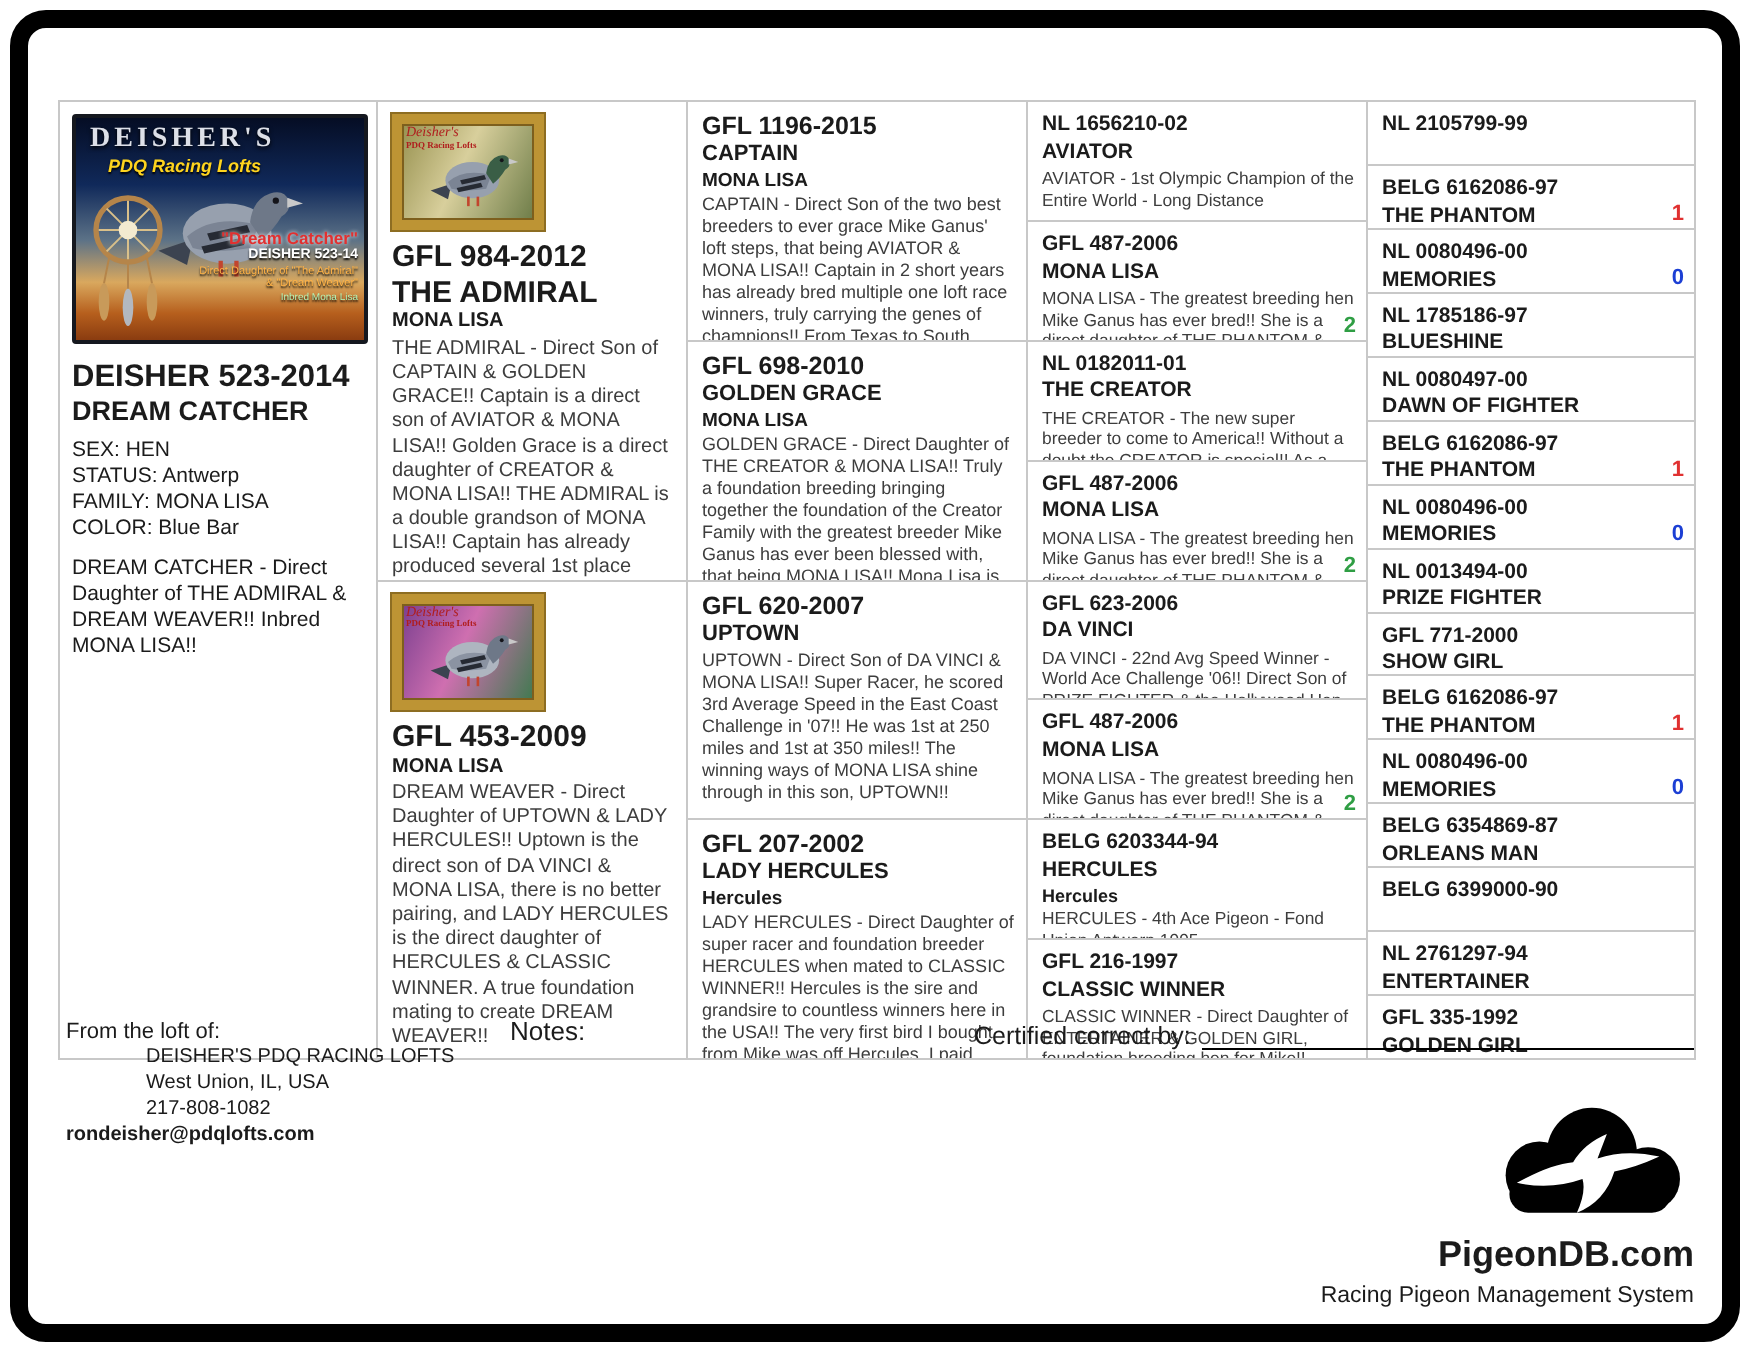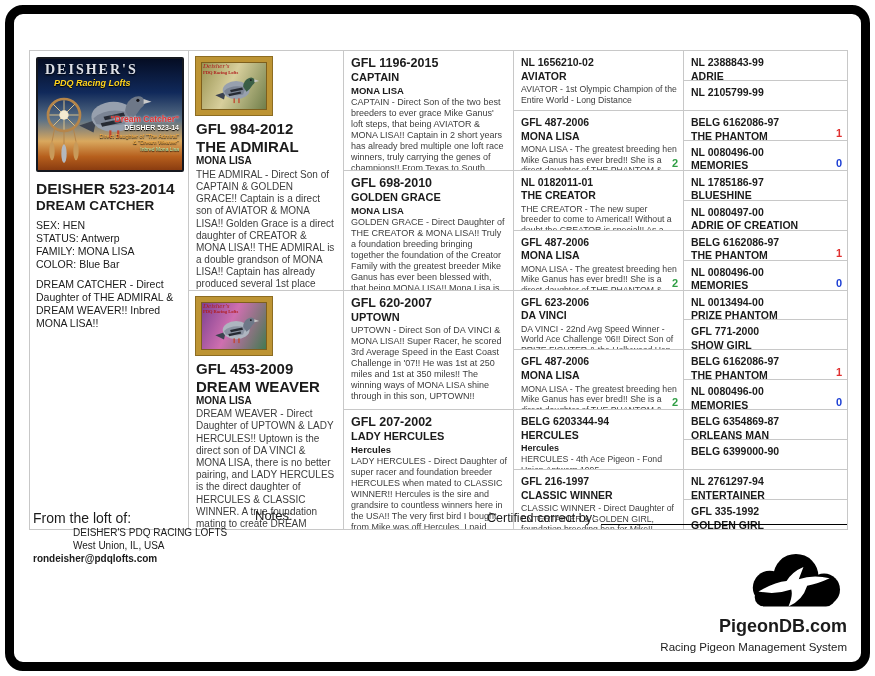--- a/index.html
+++ b/index.html
@@ -71,21 +71,21 @@
                overflow:hidden;}
   .ps-admiral{background:linear-gradient(115deg,#97914f 0%,#d8cf9c 45%,#6d7c48 100%);}
   .ps-weaver{background:linear-gradient(115deg,#7a3f8f 0%,#cf6fb0 45%,#3f7a4f 100%);}
   .ps-script{position:absolute;top:1px;left:2px;font-family:"Liberation Serif",serif;font-style:italic;
              color:#b01d1d;font-size:7px;line-height:1.1;}
   .ps-script small{display:block;font-size:4.5px;font-style:normal;font-weight:700;}
   .ps-bird{position:absolute;left:10px;top:6px;}
 
   
   .footer-from{position:absolute;left:33px;top:510px;width:230px;}
-  .ff-label{font-size:14px;}
+  .ff-label{font-size:11px;}
   .ff-owner{font-size:17px;line-height:1.2;}
   .ff-loft,.ff-addr,.ff-phone{font-size:10px;line-height:1.3;margin-left:40px;}
   .ff-email{font-size:10px;font-weight:700;line-height:1.3;}
   .notes-label{position:absolute;left:255px;top:508px;font-size:13px;font-weight:400;}
   .certified{position:absolute;left:487px;top:510px;width:360px;display:flex;align-items:flex-end;}
   .cert-label{font-size:12.5px;white-space:nowrap;}
   .sig-line{flex:1;border-bottom:1.5px solid #000;margin-left:6px;height:14px;}
 
   
   .logo{position:absolute;right:28px;top:552px;width:210px;text-align:right;}
@@ -185,21 +185,20 @@
             <path d="M44,50 l28,-6 l2,5 l-28,6 z" fill="#262a33"></path>
             <path d="M40,59 l28,-6 l2,5 l-28,6 z" fill="#262a33"></path>
             <path d="M74,42 Q76,26 88,22 Q98,19 101,27 Q103,34 96,38 Q90,48 82,54 Z" fill="#6e7888"></path>
             <circle cx="92" cy="27" r="2.2" fill="#14141a"></circle>
             <polygon points="100,25 111,29 100,32" fill="#c9c9c9"></polygon>
             <rect x="52" y="69" width="3" height="11" fill="#c2452e"></rect>
             <rect x="63" y="69" width="3" height="11" fill="#c2452e"></rect>
           </svg>
         </div>
         <div class="ring">GFL 453-2009</div>
-        <div class="name">DREAM WEAVER</div>
         <div class="family">MONA LISA</div>
         <div class="desc">DREAM WEAVER - Direct Daughter of UPTOWN &amp; LADY HERCULES!!  Uptown is the direct son of DA VINCI &amp; MONA LISA, there is no better pairing, and LADY HERCULES is the direct daughter of HERCULES &amp; CLASSIC WINNER.  A true foundation mating to create DREAM WEAVER!!</div>
       </div>
     </div>
 
     <div class="col col-3">
       <div class="cell">
         <div class="ring">GFL 1196-2015</div>
         <div class="name">CAPTAIN</div>
         <div class="family">MONA LISA</div>
@@ -267,58 +266,54 @@
       </div>
       <div class="cell">
         <div class="ring">GFL 216-1997</div>
         <div class="name">CLASSIC WINNER</div>
         <div class="desc">CLASSIC WINNER - Direct Daughter of ENTERTAINER &amp; GOLDEN GIRL, foundation breeding hen for Mike!!</div>
       </div>
     </div>
 
     <div class="col col-5">
       <div class="cell">
-        <div class="ring">NL 2388843-99</div>
-        <div class="name">ADRIE</div>
-      </div>
-      <div class="cell">
         <div class="ring">NL 2105799-99</div>
         <div class="name"></div>
       </div>
       <div class="cell">
         <div class="ring">BELG 6162086-97</div>
         <div class="name">THE PHANTOM</div>
         <span class="count c-red">1</span>
       </div>
       <div class="cell">
         <div class="ring">NL 0080496-00</div>
         <div class="name">MEMORIES</div>
         <span class="count c-blue">0</span>
       </div>
       <div class="cell">
         <div class="ring">NL 1785186-97</div>
         <div class="name">BLUESHINE</div>
       </div>
       <div class="cell">
         <div class="ring">NL 0080497-00</div>
-        <div class="name">ADRIE OF CREATION</div>
+        <div class="name">DAWN OF FIGHTER</div>
       </div>
       <div class="cell">
         <div class="ring">BELG 6162086-97</div>
         <div class="name">THE PHANTOM</div>
         <span class="count c-red">1</span>
       </div>
       <div class="cell">
         <div class="ring">NL 0080496-00</div>
         <div class="name">MEMORIES</div>
         <span class="count c-blue">0</span>
       </div>
       <div class="cell">
         <div class="ring">NL 0013494-00</div>
-        <div class="name">PRIZE PHANTOM</div>
+        <div class="name">PRIZE FIGHTER</div>
       </div>
       <div class="cell">
         <div class="ring">GFL 771-2000</div>
         <div class="name">SHOW GIRL</div>
       </div>
       <div class="cell">
         <div class="ring">BELG 6162086-97</div>
         <div class="name">THE PHANTOM</div>
         <span class="count c-red">1</span>
       </div>
@@ -343,20 +338,21 @@
         <div class="ring">GFL 335-1992</div>
         <div class="name">GOLDEN GIRL</div>
       </div>
     </div>
   </div>
 
   <div class="footer-from">
     <div class="ff-label">From the loft of:</div>
     <div class="ff-loft">DEISHER'S PDQ RACING LOFTS</div>
     <div class="ff-addr">West Union, IL, USA</div>
+    <div class="ff-phone">217-808-1082</div>
     <div class="ff-email">rondeisher@pdqlofts.com</div>
   </div>
 
   <div class="notes-label">Notes:</div>
 
   <div class="certified">
     <span class="cert-label">Certified correct by:</span>
     <span class="sig-line"></span>
   </div>
 

